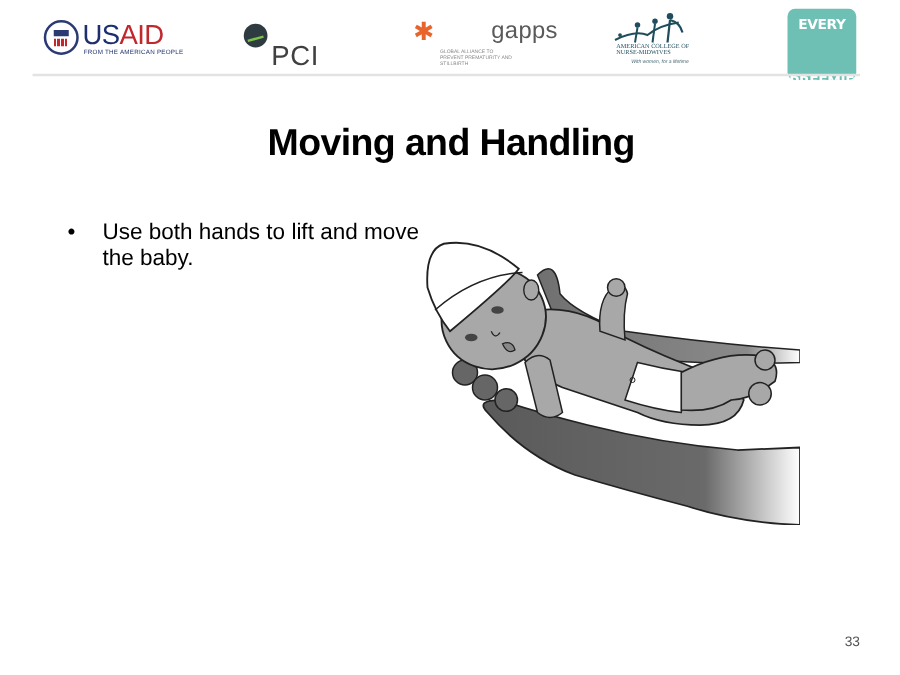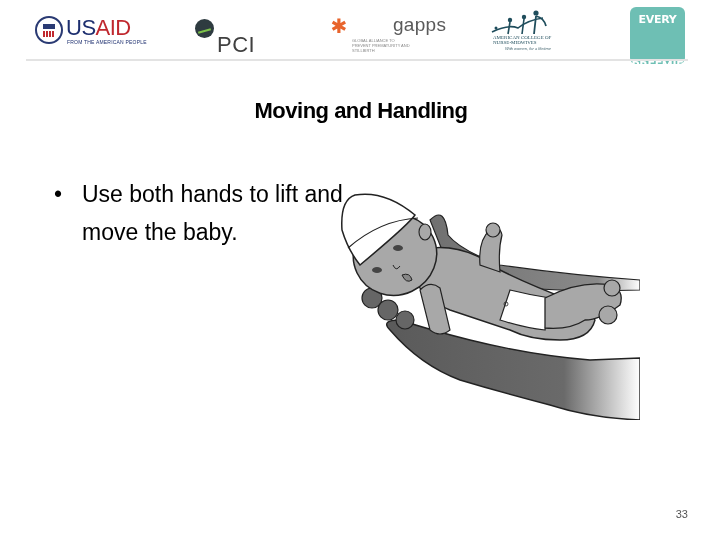--- a/index.html
+++ b/index.html
@@ -40,25 +40,25 @@
     .acnm .fig { position: absolute; top: 0; }
     .acnm .tag1 { position: absolute; left: 5px; top: 25px; font-size: 5px; color: #1f4d5c; line-height: 5px; width: 62px; font-family: "Liberation Serif", serif; }
     .acnm .tag2 { position: absolute; left: 17px; top: 36px; font-size: 4px; color: #4b6b75; white-space: nowrap; font-style: italic; }
 
     
     .ep { left: 630px; top: 7px; width: 55px; height: 57px; background: #6ebfb4; border-radius: 6px; text-align: center; color: #fff; }
     .ep .l1, .ep .l2 { font-weight: bold; font-size: 11px; line-height: 12px; display: block; font-family: "DejaVu Sans", sans-serif; letter-spacing: -0.3px; margin-top: 34px; }
     .ep .l1 { margin-top: 7px; }
     .ep .l3 { font-size: 6px; letter-spacing: 1.2px; display: block; margin-top: 2px; }
 
-    .title { position: absolute; left: 0; top: 98px; width: 720px; text-align: center; font-size: 22px; font-weight: bold; letter-spacing: -0.5px; }
+    .title { position: absolute; left: 0; top: 98px; width: 720px; text-align: center; font-size: 30px; font-weight: bold; letter-spacing: -0.5px; }
     .title span { display: inline-block; transform: translateX(1px); }
 
     ul.bullets { position: absolute; left: 48px; top: 175px; width: 300px; margin: 0; padding: 0; list-style: none; }
-    ul.bullets li { position: relative; padding-left: 34px; font-size: 23px; line-height: 38px; margin-bottom: 1px; }
+    ul.bullets li { position: relative; padding-left: 34px; font-size: 18px; line-height: 21px; margin-bottom: 1px; }
     ul.bullets li::before { content: "•"; position: absolute; left: 6px; top: 0; }
 
     .illustration { position: absolute; left: 330px; top: 180px; width: 310px; height: 240px; }
 
     .page-num { position: absolute; right: 32px; top: 508px; font-size: 11px; color: #555; }
   </style>
 </head>
 <body>
 
 <div class="logo-bar">

